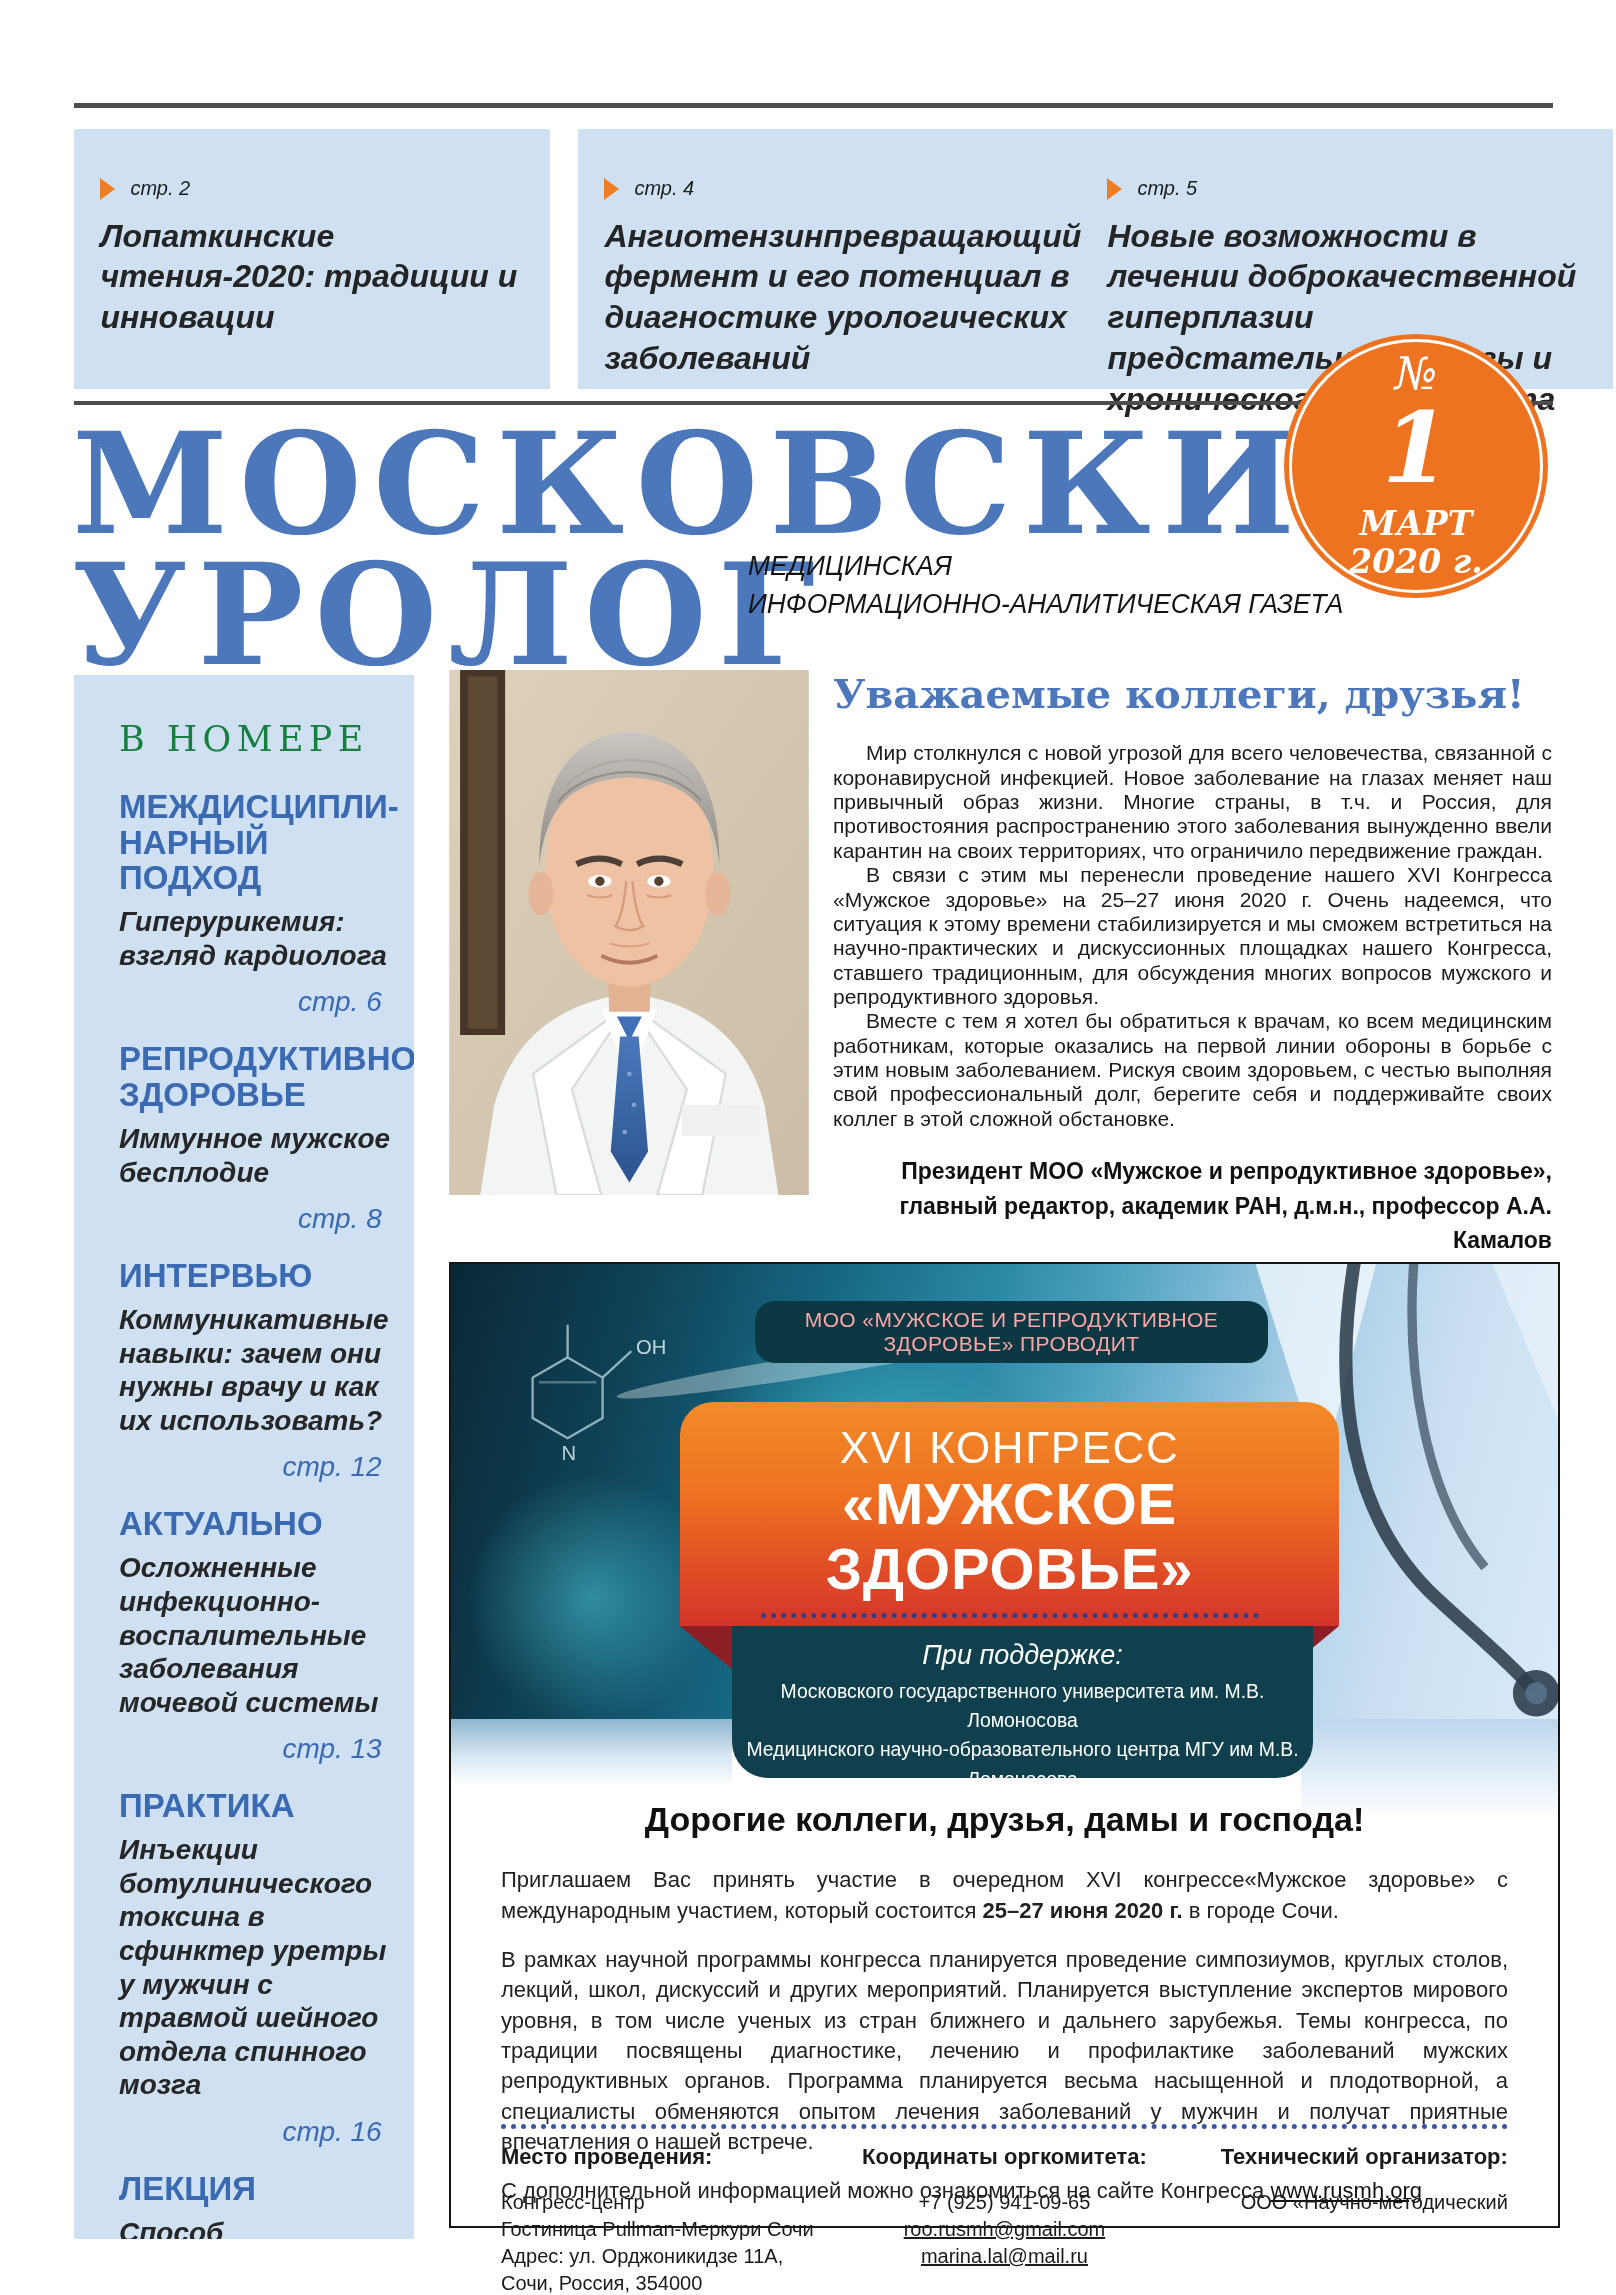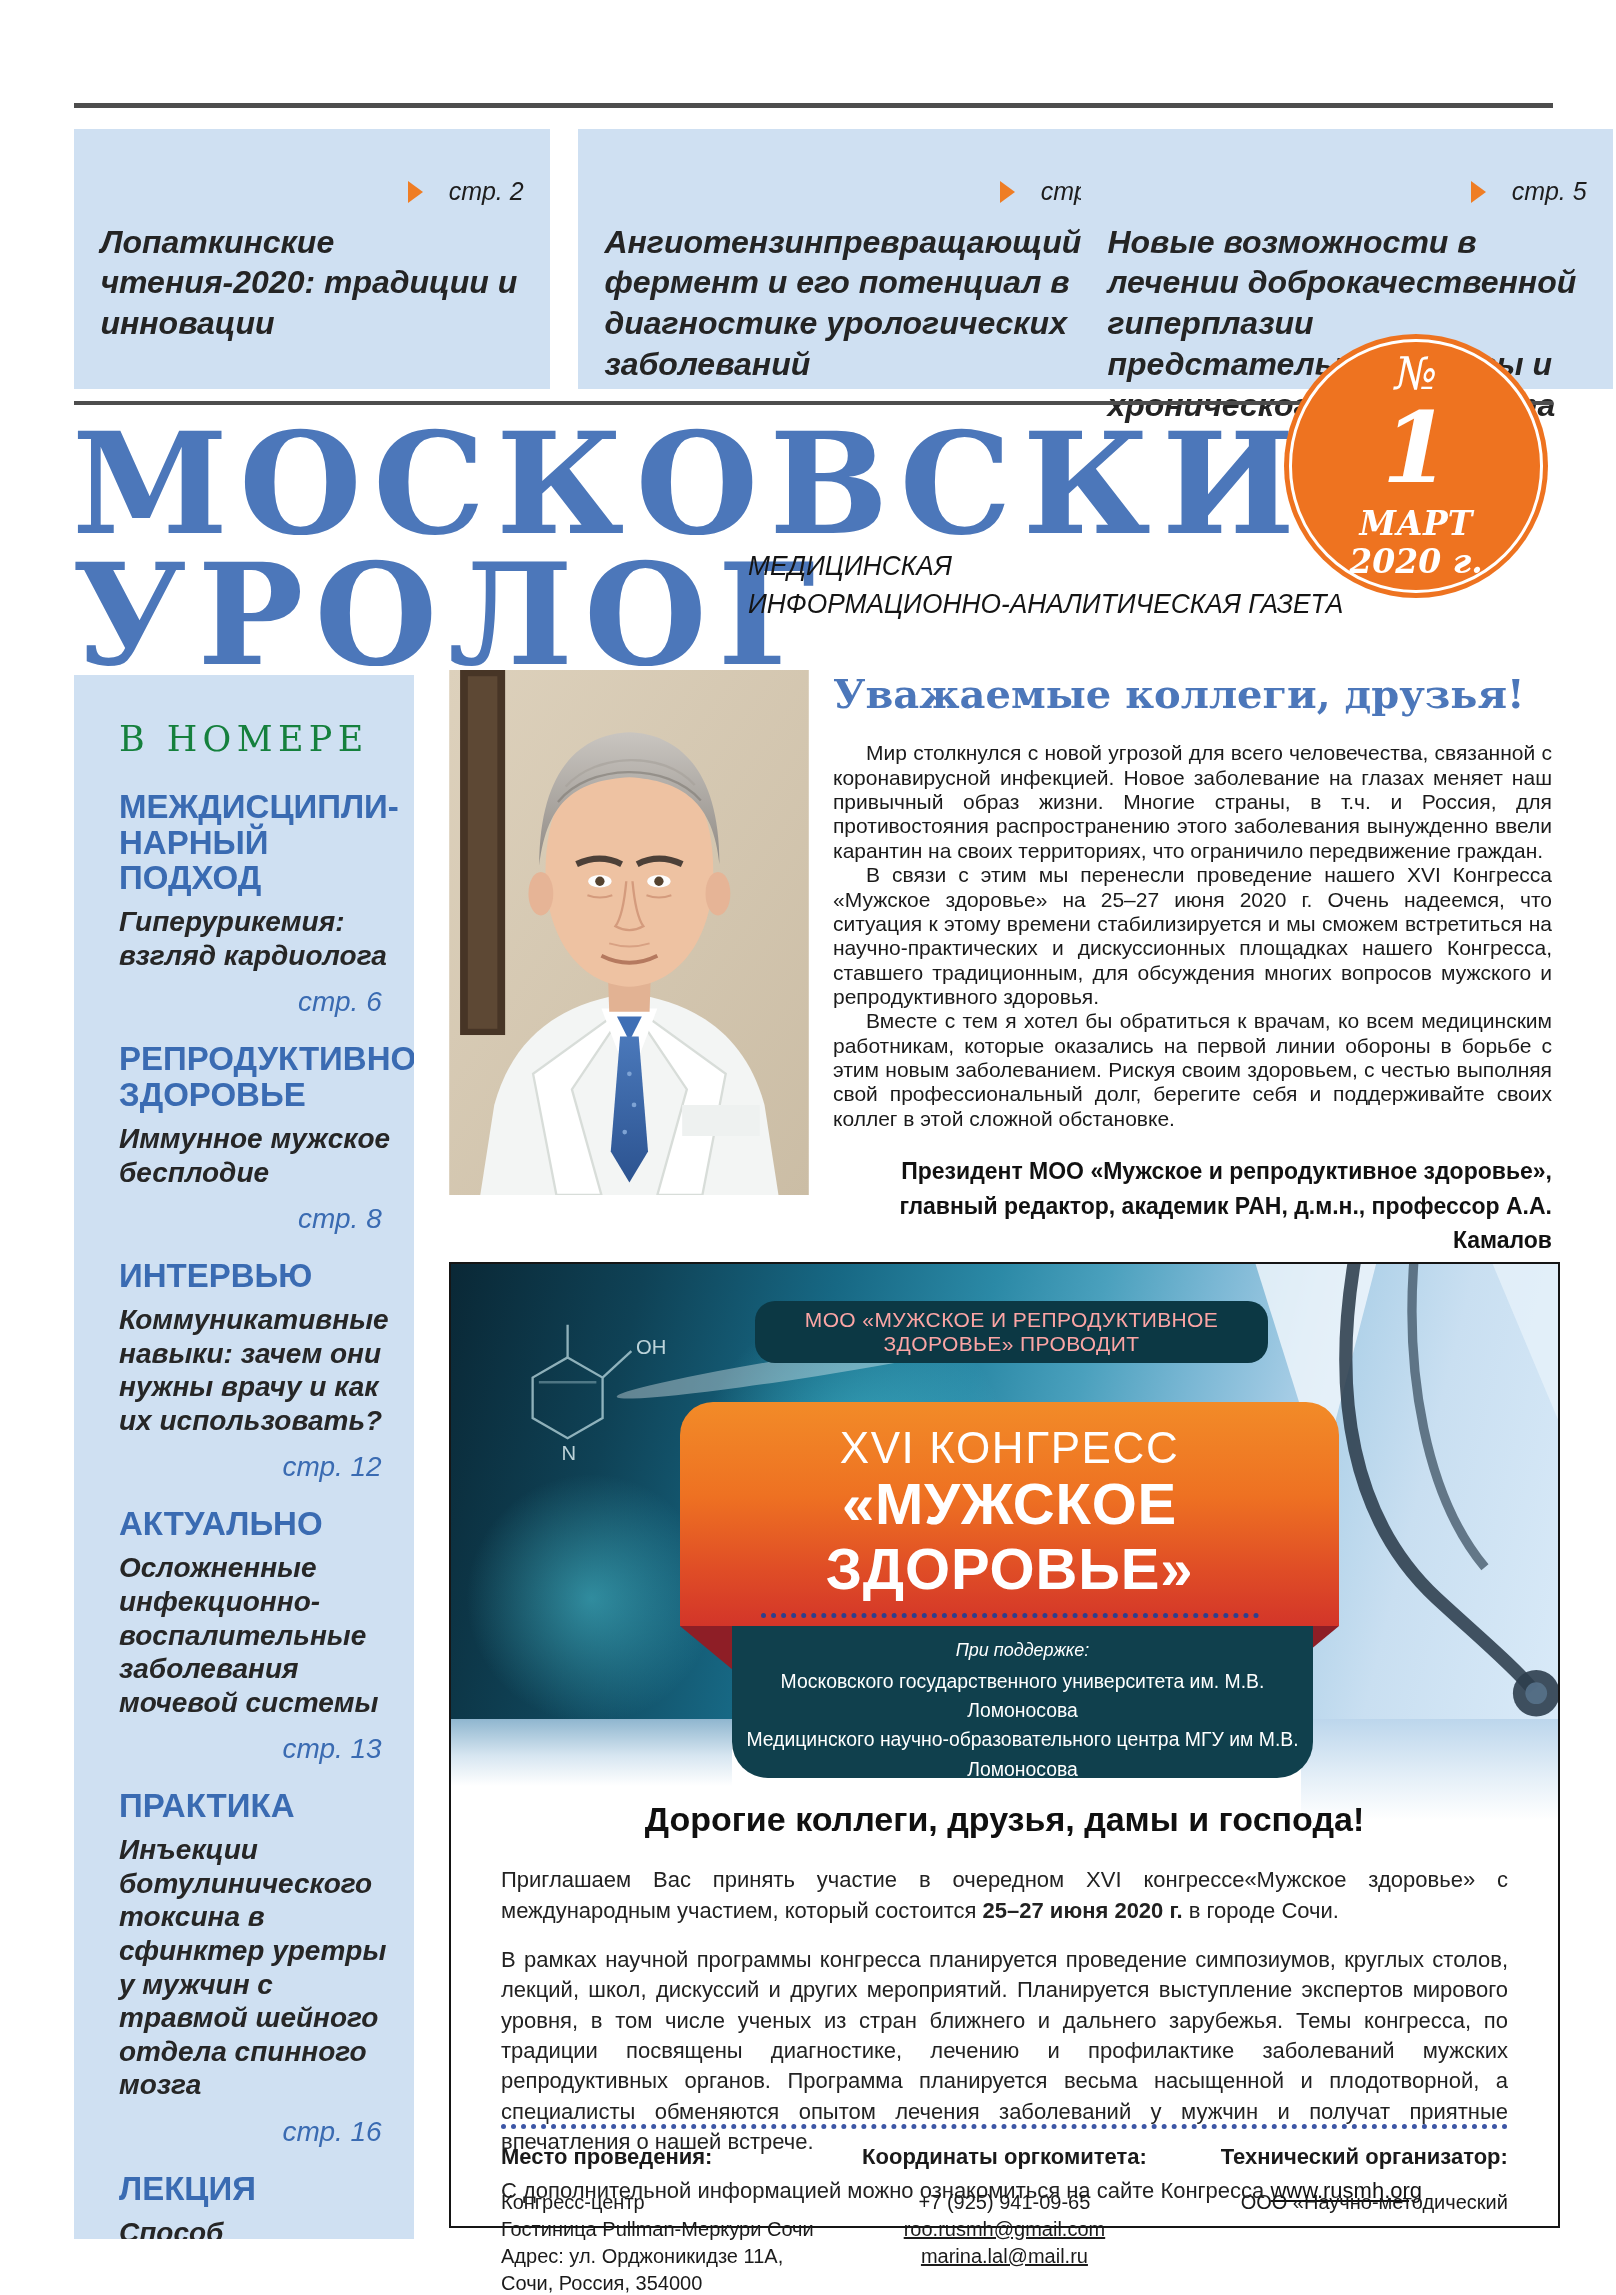--- a/index.html
+++ b/index.html
@@ -9,21 +9,21 @@
   
   .rule-top{position:absolute;left:74px;top:103px;width:1479px;height:5.4px;background:#4d4d4d;}
   .rule-mid{position:absolute;left:74px;top:401px;width:1479px;height:3.9px;background:#4d4d4d;}
 
   
   .teaser{position:absolute;top:129px;height:260px;background:#cfe0f2;box-sizing:border-box;
           padding:48px 26.4px 0 26.4px;}
   .teaser.t0{left:74px;width:476px;}
   .teaser.t1{left:578px;width:564px;}
   .teaser.t2{left:1081px;width:532px;}
-  .teaser-page{display:flex;align-items:center;gap:26px;font-style:italic;font-size:25px;color:#1d1d1d;justify-content:flex-end;}
+  .teaser-page{display:flex;align-items:center;gap:15px;font-style:italic;font-size:20px;color:#1d1d1d;}
   .tri{width:0;height:0;border-left:15.5px solid #ef7d24;border-top:11px solid transparent;border-bottom:11px solid transparent;}
   .teaser-title{margin-top:15.5px;font-size:32px;line-height:1.28;font-weight:bold;font-style:italic;color:#242424;}
 
   
   .mast-title{position:absolute;left:72px;top:418px;font-family:"DejaVu Serif",serif;
               font-weight:bold;color:#4c77ba;font-size:141px;line-height:0.93;letter-spacing:11px;}
   .tagline{position:absolute;left:748px;top:547px;font-size:28px;line-height:1.35;font-style:italic;
            color:#141414;transform:scaleX(.94);transform-origin:left top;}
   .issue-circle{position:absolute;left:1284px;top:334px;width:264px;height:264px;border-radius:50%;
                 background:#ee7320;display:flex;flex-direction:column;align-items:center;justify-content:center;
@@ -72,21 +72,21 @@
   .congress-l2{font-size:58px;font-weight:800;letter-spacing:0.8px;line-height:1.12;}
   .congress-dots{width:498px;margin:11px auto 9.3px auto;border-top:5.4px dotted #2e3f8e;}
   .congress-dates{font-size:37px;}
   .congress-dates b{font-weight:800;}
   .ribbon-l{position:absolute;left:229px;top:362px;width:0;height:0;
             border-top:44px solid #8e1e26;border-left:53px solid transparent;}
   .ribbon-r{position:absolute;left:835px;top:362px;width:0;height:0;
             border-top:44px solid #8e1e26;border-right:53px solid transparent;}
   .support-box{position:absolute;left:281px;top:362px;width:581px;height:152px;background:#10404d;
             border-radius:0 0 36px 36px;color:#fff;text-align:center;box-sizing:border-box;padding-top:14px;}
-  .support-label{font-style:italic;font-size:18px;margin-bottom:6.2px;}
+  .support-label{font-style:italic;font-size:27px;margin-bottom:6.2px;}
   .support-line{font-size:19.4px;line-height:1.5;}
   .invite{position:absolute;left:50px;top:536px;width:1007px;}
   .invite-heading{text-align:center;font-weight:bold;font-size:34px;color:#101010;margin-bottom:26.4px;}
   .invite p{margin:0 0 18.7px 0;font-size:22px;line-height:1.38;text-align:justify;color:#222;}
   .invite a{color:#111;}
   .site-link{text-decoration:underline;}
   .big-dots{position:absolute;left:50px;top:860px;width:1007px;border-top:5.4px dotted #3b55a5;}
   .contacts{position:absolute;left:50px;top:878px;width:1007px;display:flex;}
   .contacts .col{width:33.33%;font-size:20px;line-height:1.35;color:#1a1a1a;}
   .contacts .col .h{font-weight:bold;font-size:22px;margin-bottom:17px;}

